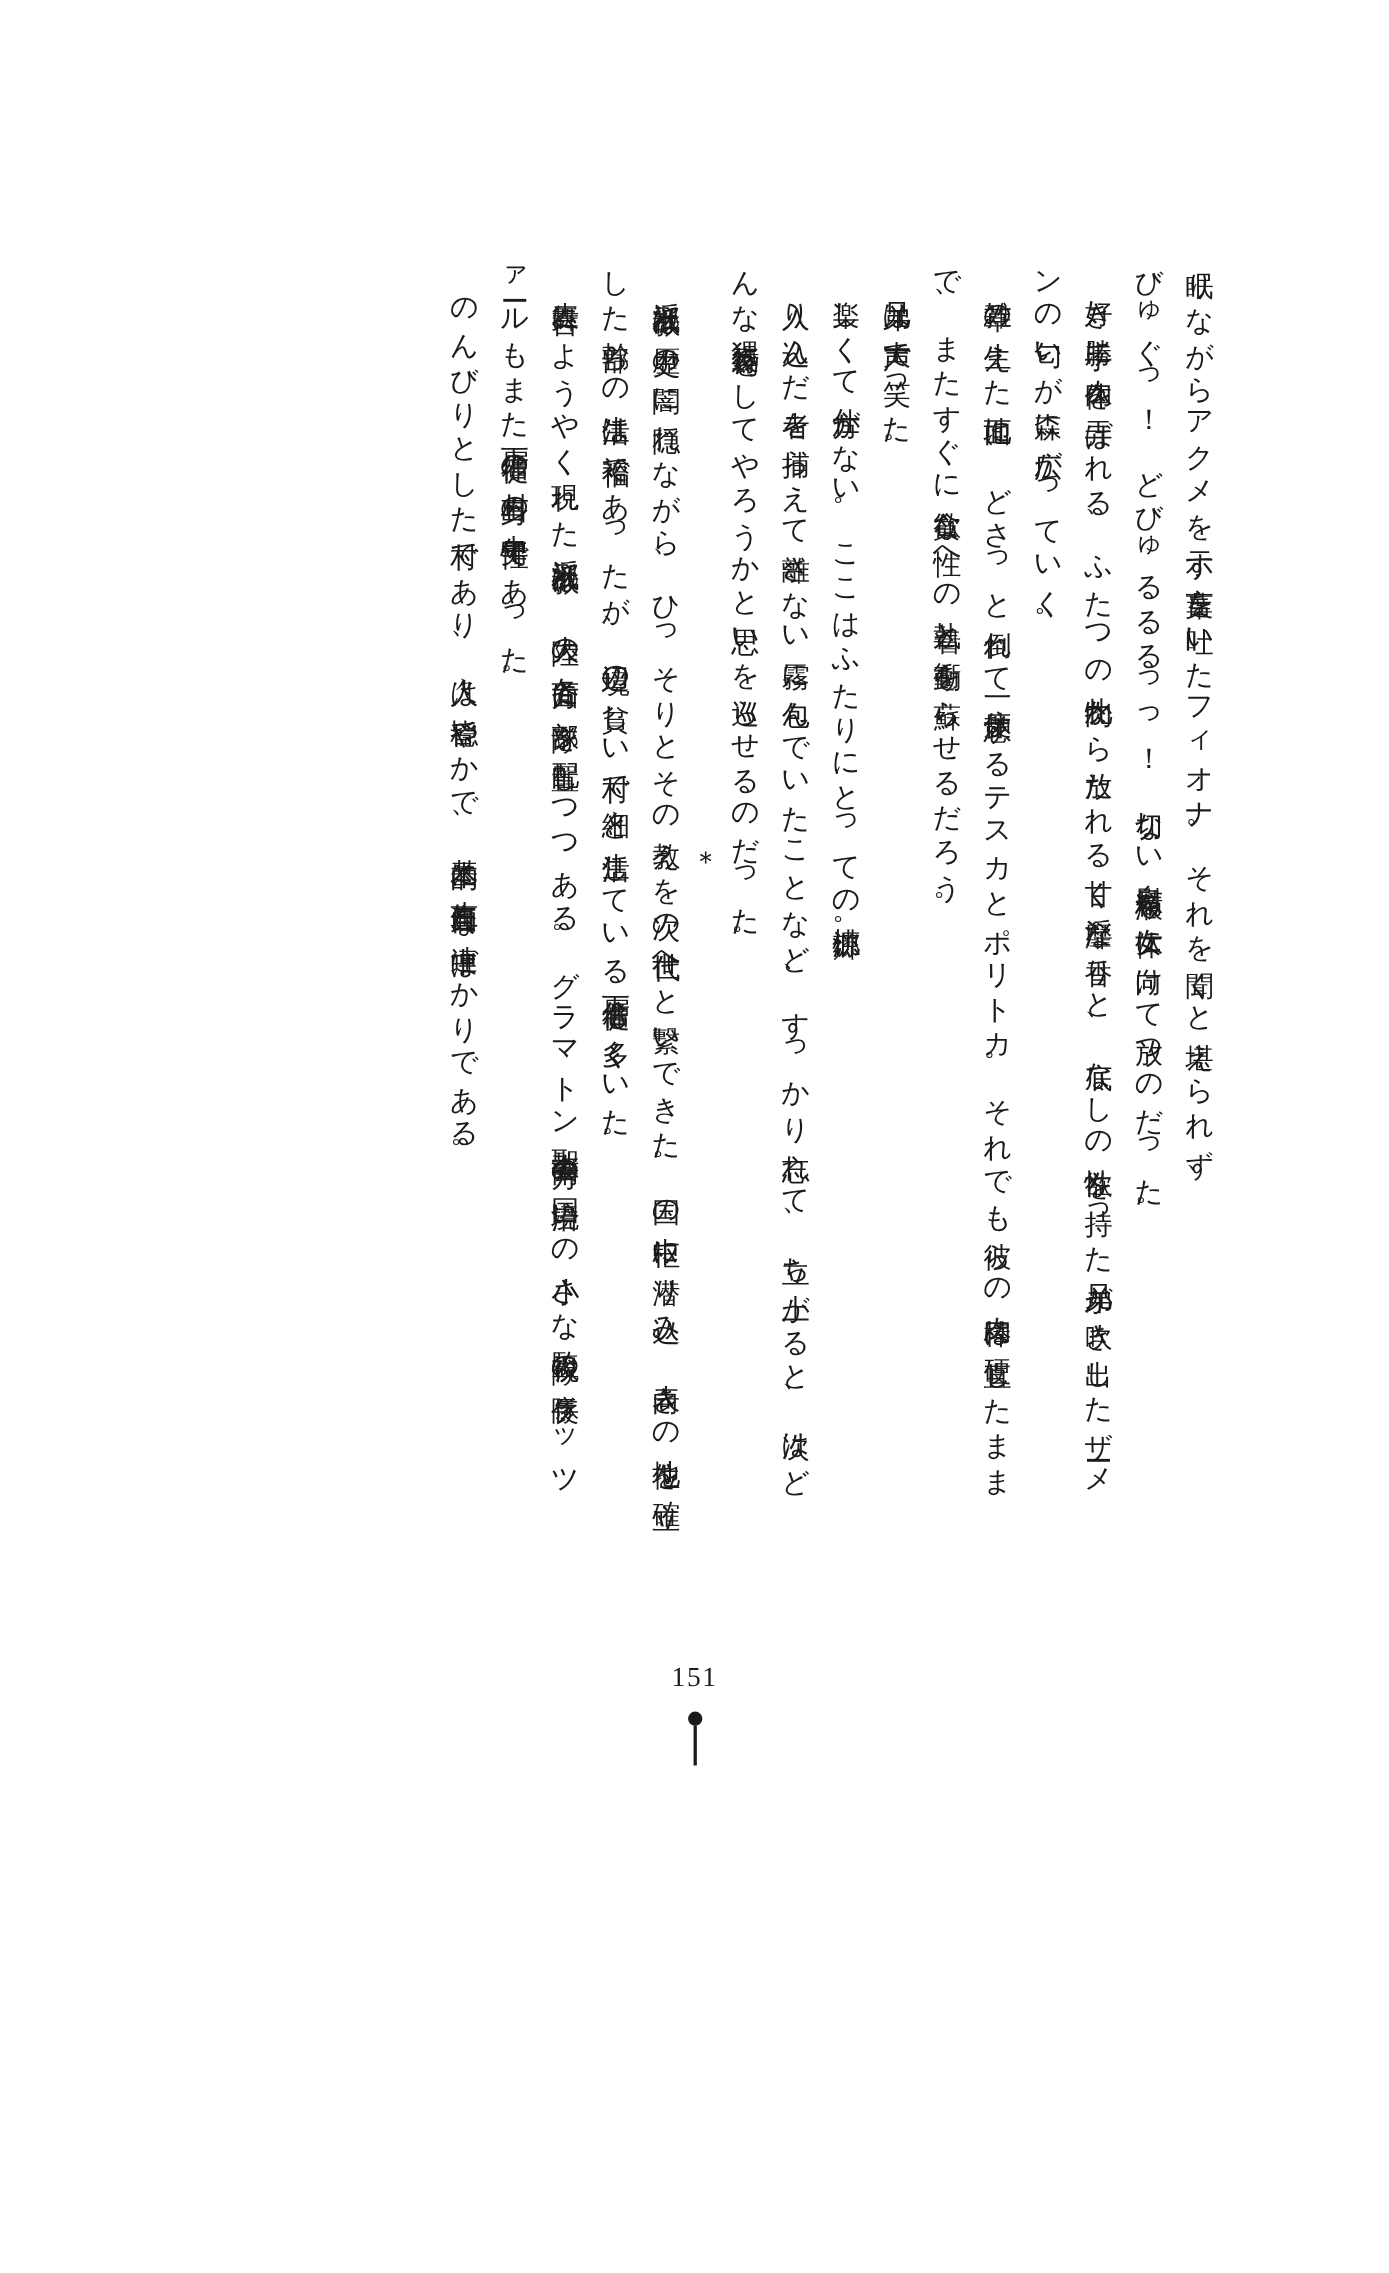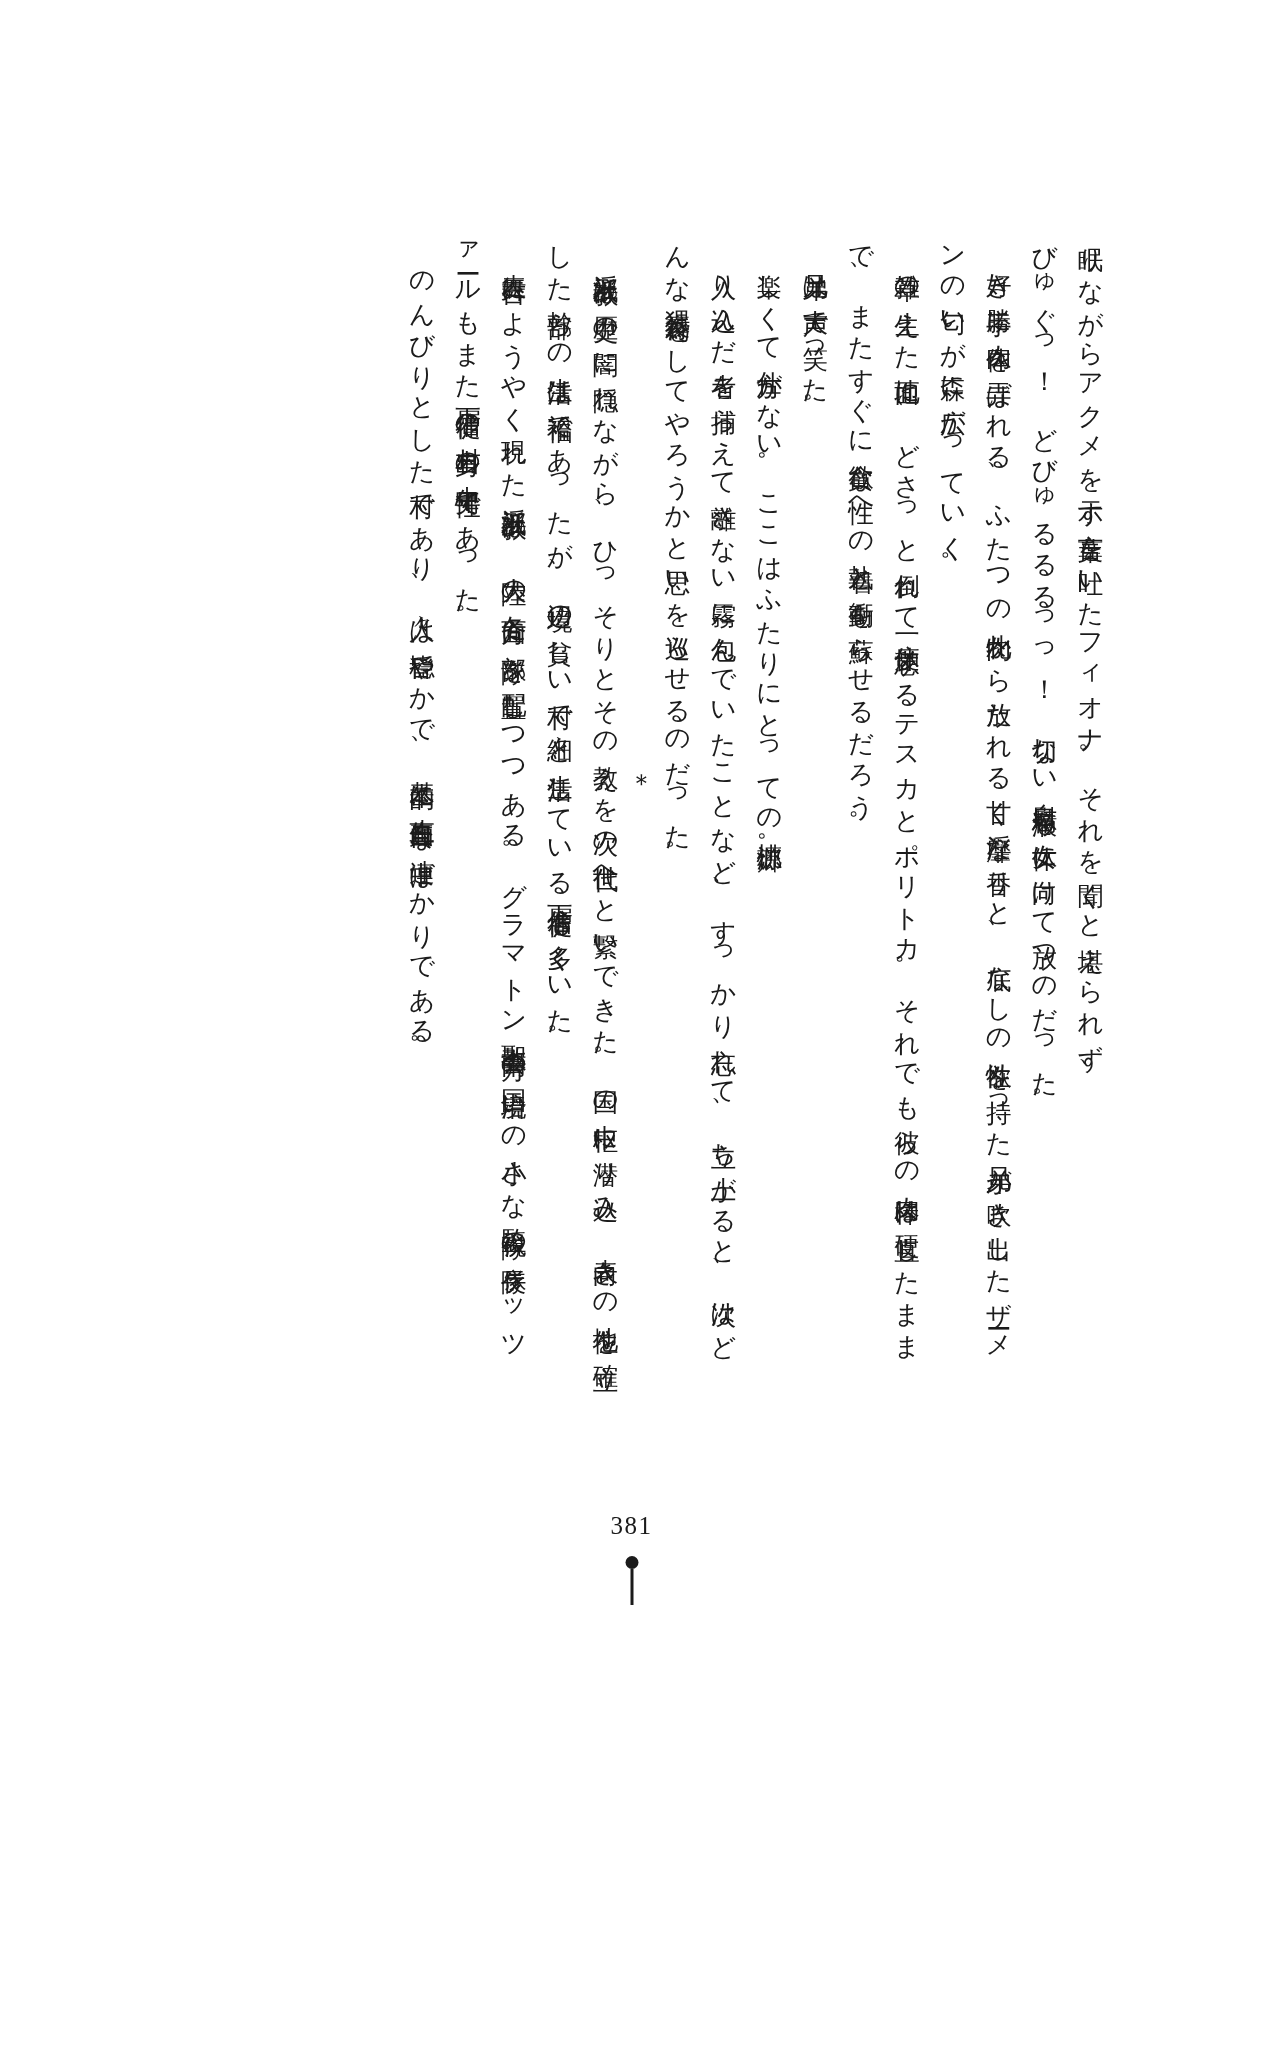--- a/index.html
+++ b/index.html
@@ -116,17 +116,17 @@
     <p class="para">楽しくて仕方がない。ここはふたりにとっての桃源郷。</p>
     <p class="para">入り込んだ者を捕らえて離さない霧に包んでいたことなど、すっかり忘れて、立ち上がると、次はどんな猥褻行為をしてやろうかと思いを巡らせるのだった。</p>
     <p class="sep">
         <span>＊</span>
       </p>
     <p class="para">淫祇邪教は歴史の闇に隠れながら、ひっそりとその教えを次の世代へと繋いできた。国の中枢に潜り込み、表向きの地位を確立した幹部らの生活は裕福であったが、辺境の貧しい村で細々と生活している下層信徒も多くいた。</p>
     <p class="para">表舞台にようやく現れた淫祇邪教は、大陸の各方面に部隊を配置しつつある。グラマトン聖教会南方の国境沿いの小さな監視隊の隊長ケッツァールもまた下層信徒の村出身の中年男性であった。</p>
     <p class="para">のんびりとした村であり、人々は皆穏やかで、基本的に生真面目な連中ばかりである。</p>
   </div>
 
-  <div class="page-number">381</div>
+  <div class="page-number">151</div>
   <div class="footer-mark"></div>
   <div class="footer-rule"></div>
 
 </div>
 
 </body></html>

